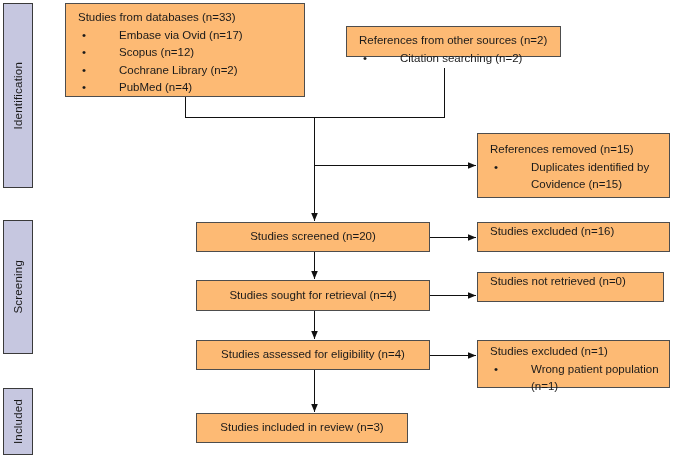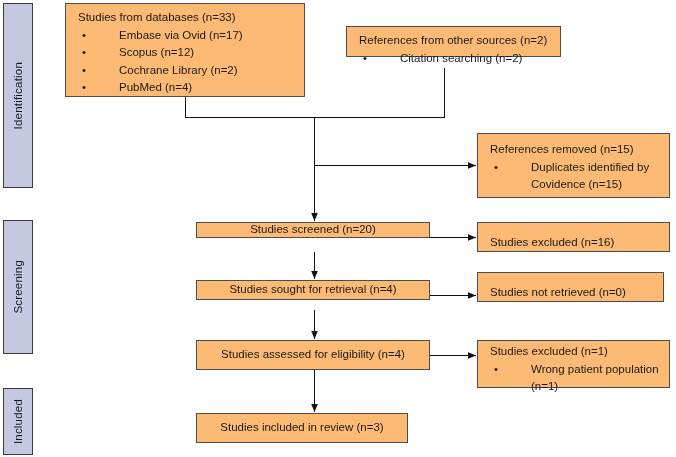--- a/index.html
+++ b/index.html
@@ -62,21 +62,21 @@
     padding:5px 8px 0 12px;
   }
   .box.center-single{
     display:flex;
     align-items:center;
     justify-content:center;
     text-align:center;
   }
   .box.left-single{
     display:flex;
-    align-items:flex-end;
+    align-items:flex-start;
     padding-left:12px;
   }
   .bullet{
     display:flex;
   }
   .bullet .dot{
     width:10px;
     flex:0 0 10px;
     margin-left:4px;
     text-align:left;
@@ -150,28 +150,28 @@
   </div>
 
   <div class="box pad" style="left:477px;top:133px;width:193px;height:65px;padding-top:7px;">
     <div>References removed (n=15)</div>
     <div class="bullet">
       <span class="dot">•</span>
       <span class="bullet-text">Duplicates identified by Covidence (n=15)</span>
     </div>
   </div>
 
-  <div class="box center-single" style="left:196px;top:222px;width:234px;height:16px;">
+  <div class="box center-single" style="left:196px;top:222px;width:234px;height:30px;">
     <span>Studies screened (n=20)</span>
   </div>
   <div class="box left-single" style="left:477px;top:222px;width:193px;height:30px;">
     <span>Studies excluded (n=16)</span>
   </div>
 
-  <div class="box center-single" style="left:196px;top:280px;width:234px;height:20px;">
+  <div class="box center-single" style="left:196px;top:280px;width:234px;height:31px;">
     <span>Studies sought for retrieval (n=4)</span>
   </div>
   <div class="box left-single" style="left:477px;top:272px;width:187px;height:30px;">
     <span>Studies not retrieved (n=0)</span>
   </div>
 
   <div class="box center-single" style="left:196px;top:340px;width:234px;height:30px;">
     <span>Studies assessed for eligibility (n=4)</span>
   </div>
   <div class="box pad" style="left:477px;top:340px;width:193px;height:48px;padding-top:2px;">

